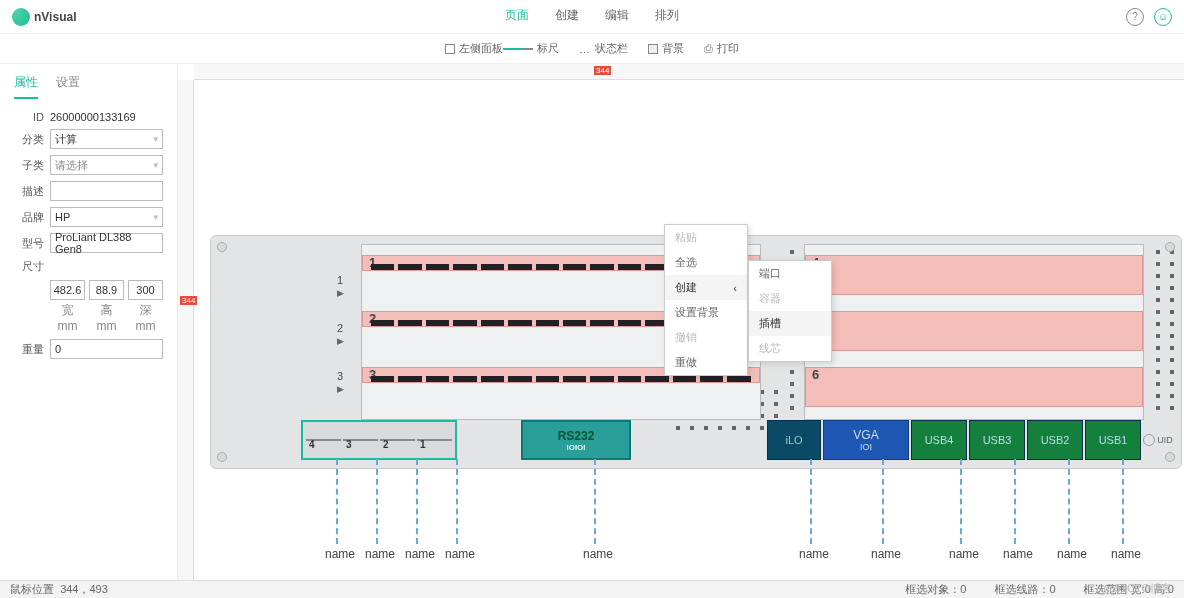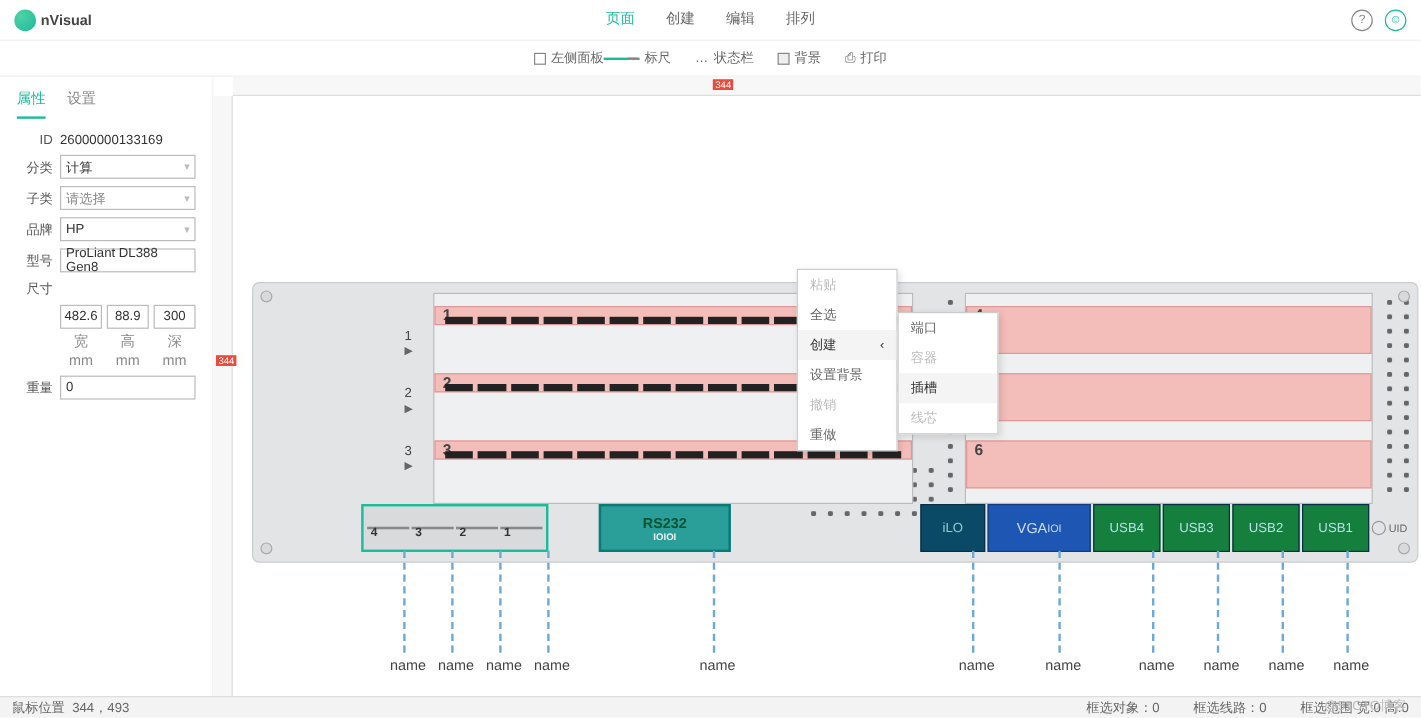--- a/index.html
+++ b/index.html
@@ -47,25 +47,25 @@
 .pci{position:absolute;left:0;right:0;height:16px;background:#f3bdb9;border:1px solid #cfa;border-color:#d99}
 .pci-black{position:absolute;bottom:0;left:8px;right:8px;height:6px;display:flex;gap:4px}
 .pci-black i{flex:1;background:#222}
 .pci-lbl{position:absolute;left:6px;top:-1px;font-size:13px;color:#444;font-weight:600}
 .slot-num{position:absolute;font-size:11px;color:#444}
 .arrow{font-size:9px;color:#666}
 .port-bar{position:absolute;left:90px;bottom:8px;right:8px;height:40px;display:flex;align-items:stretch;gap:2px}
 .eth-grp{width:156px;border:2px solid #1abc9c;background:#d8dadc;display:flex;align-items:center;padding:2px}
 .eth{flex:1;margin:0 1px;background:#b8bbbe;border:1px solid #888;position:relative;display:flex;flex-direction:column;align-items:center;justify-content:center;font-size:10px}
 .eth .n{position:absolute;top:-1px;left:2px;font-weight:600}
-.rs232{width:110px;margin-left:40px;background:#2a9e99;border:2px solid #0b7a76;display:flex;flex-direction:column;align-items:center;justify-content:center;color:#073;font-weight:600}
+.rs232{width:110px;margin-left:62px;background:#2a9e99;border:2px solid #0b7a76;display:flex;flex-direction:column;align-items:center;justify-content:center;color:#073;font-weight:600}
 .rs232 .dots{color:#eee;font-size:8px}
 .spacer{flex:1}
 .ilo{width:54px;background:#0b4a66;border:1px solid #063047;color:#9cc;display:flex;flex-direction:column;align-items:center;justify-content:center;font-size:11px}
-.vga{width:86px;background:#1e56b3;border:1px solid #103a82;color:#cde;display:flex;align-items:center;justify-content:center;font-size:12px}
+.vga{width:86px;background:#1e56b3;border:1px solid #103a82;color:#cde;display:flex;flex-direction:column;align-items:center;justify-content:center;font-size:12px}
 .usb{width:56px;background:#15803d;border:1px solid #063047;color:#bde;display:flex;align-items:center;justify-content:center;font-size:11px}
 .uid{width:30px;display:flex;flex-direction:row;align-items:center;justify-content:center;font-size:9px;color:#666;gap:2px}
 .uid .c{width:12px;height:12px;border:1px solid #999;border-radius:50%}
 .ctx{position:absolute;left:470px;top:144px;width:84px;background:#fff;border:1px solid #ccc;box-shadow:2px 2px 6px rgba(0,0,0,.12);font-size:11px;z-index:30}
 .ctx-i{padding:5px 10px;color:#666;display:flex;justify-content:space-between;align-items:center;cursor:pointer}
 .ctx-i.dis{color:#bbb}
 .ctx-i.hot{background:#f4f4f4;color:#333}
 .ctx-sub{position:absolute;left:554px;top:180px;width:84px;background:#fff;border:1px solid #ccc;box-shadow:2px 2px 6px rgba(0,0,0,.12);font-size:11px;z-index:31}
 .leaders{position:absolute;left:16px;top:395px;right:0;height:130px;pointer-events:none}
 .leader{position:absolute;top:0;width:1px;height:85px;border-left:2px dashed #6aa9d8}
@@ -135,20 +135,26 @@
         </div>
       </div>
     <div class="prop-row">
         <span class="prop-lbl">子类</span>
         <div class="sel">
           <span>请选择</span>
           <span class="chev">▾</span>
         </div>
       </div>
     <div class="prop-row">
+        <span class="prop-lbl">描述</span>
+        <div class="inp">
+          <span></span>
+        </div>
+      </div>
+    <div class="prop-row">
         <span class="prop-lbl">品牌</span>
         <div class="sel">
           <span style="color:#333">HP</span>
           <span class="chev">▾</span>
         </div>
       </div>
     <div class="prop-row">
         <span class="prop-lbl">型号</span>
         <div class="inp">
           <span>ProLiant DL388 Gen8</span>

